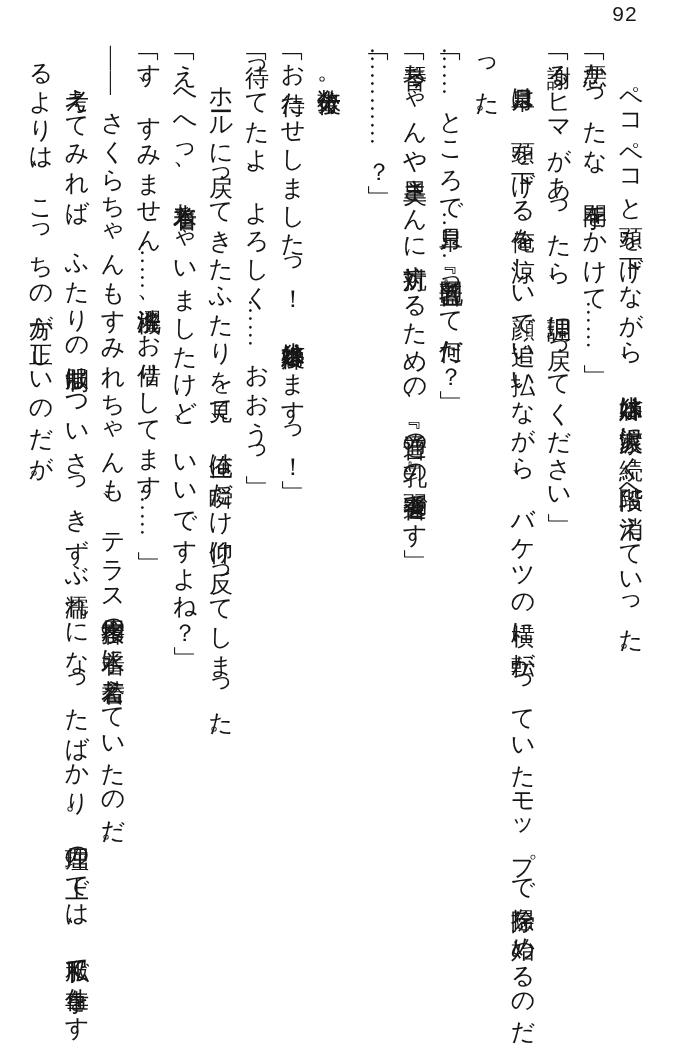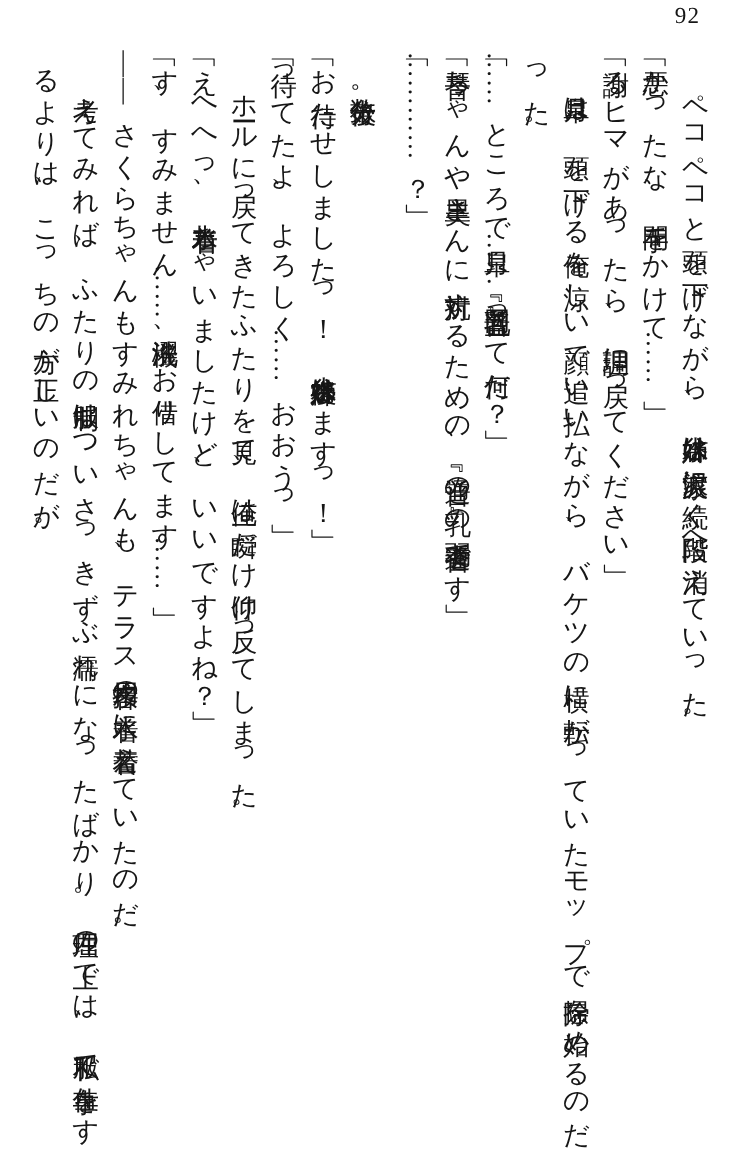--- a/index.html
+++ b/index.html
@@ -16,21 +16,21 @@
   }
   .page-number {
     position: absolute;
     top: 2px;
     left: 603px;
     width: 44px;
     text-align: center;
     font-size: 21px;
     color: #161616;
     letter-spacing: 1px;
-    font-family: Liberation Serif, serif;
+    font-family: Liberation Sans, sans-serif;
   }
   .text-block {
     position: absolute;
     top: 46px;
     right: 30px;
     height: 994px;
     writing-mode: vertical-rl;
     -webkit-writing-mode: vertical-rl;
     text-orientation: mixed;
     font-size: 24px;

